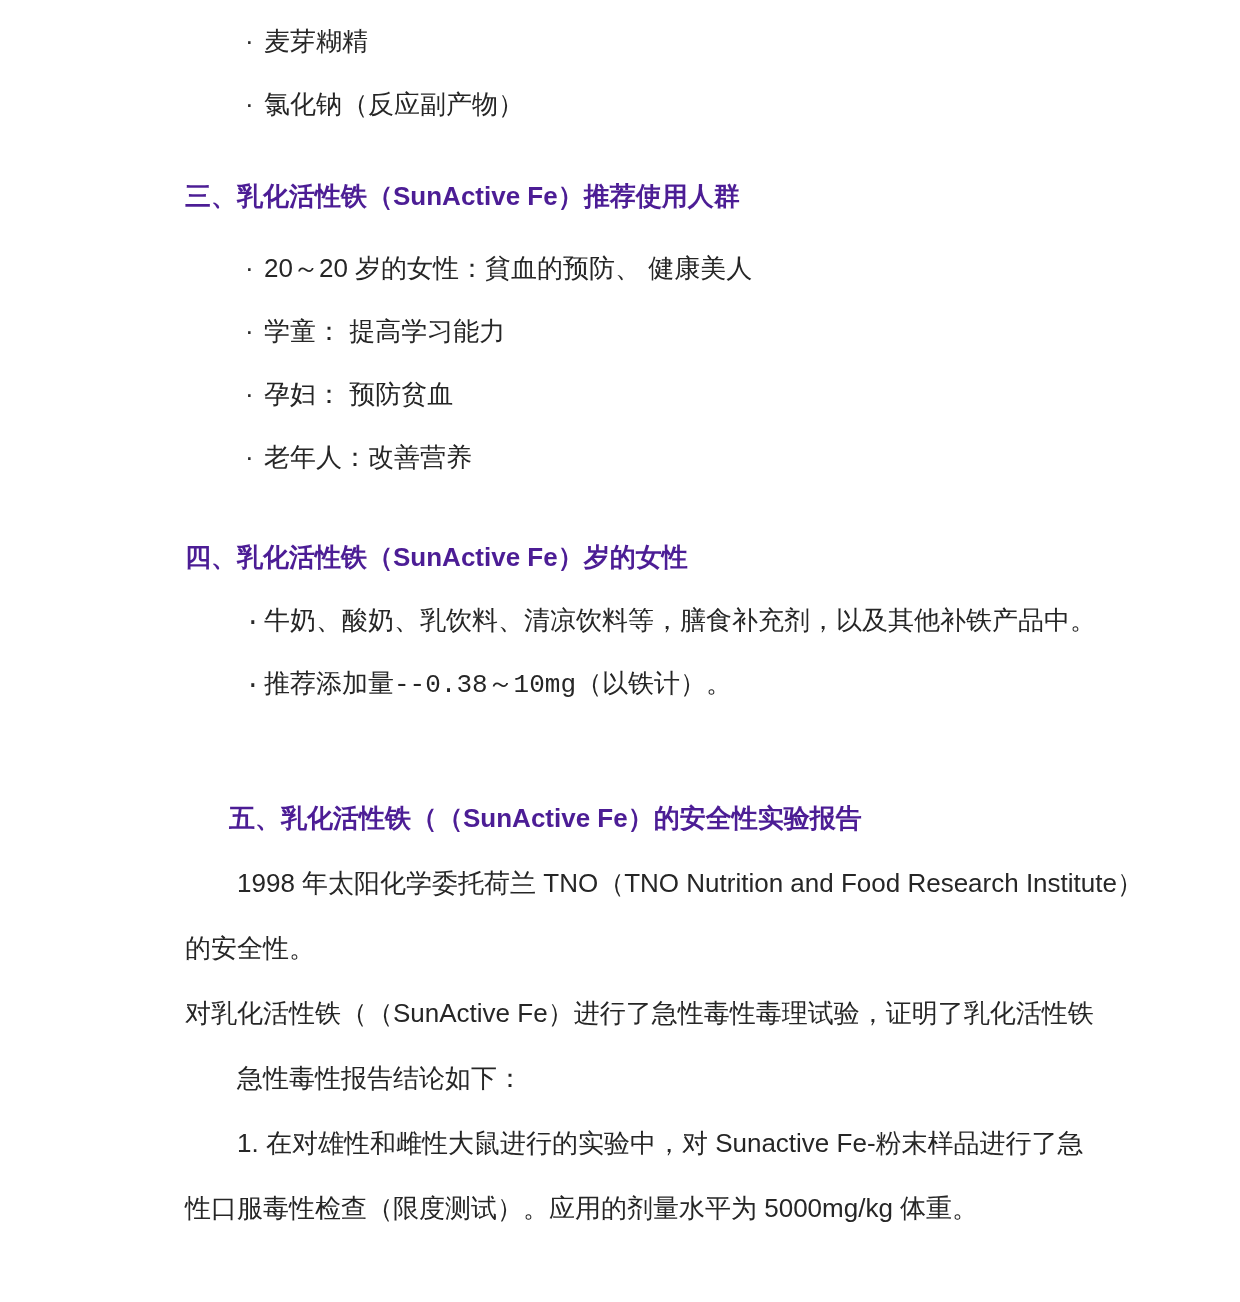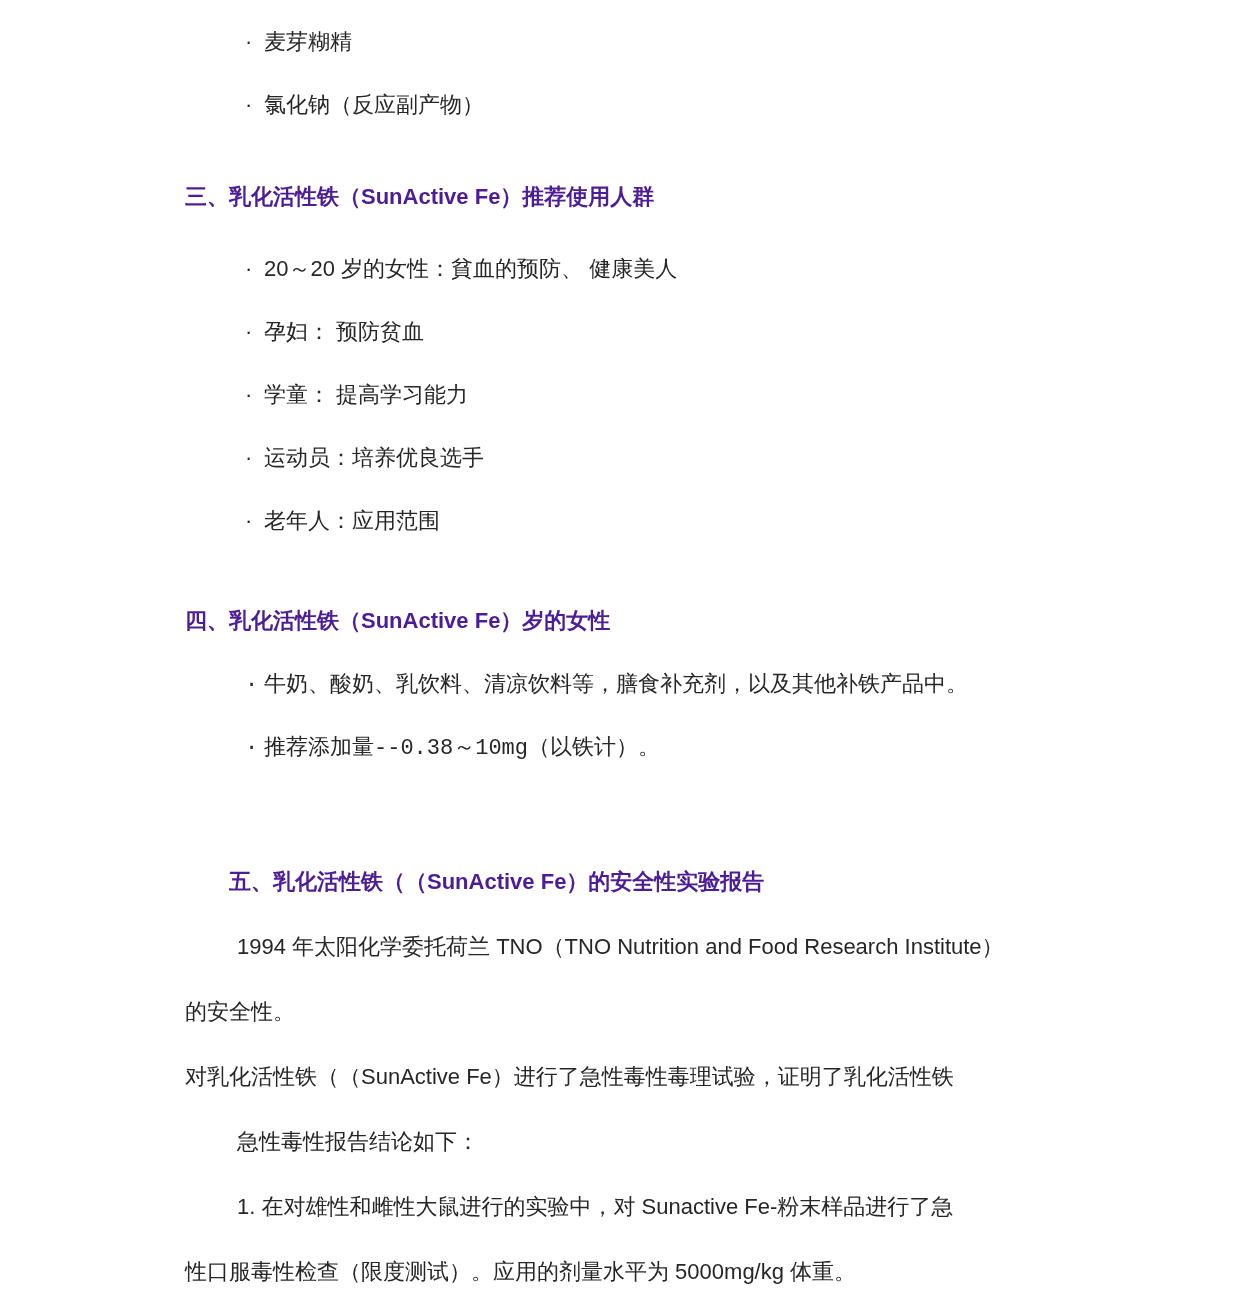--- a/index.html
+++ b/index.html
@@ -4,21 +4,21 @@
 <style>
   html, body { margin: 0; padding: 0; background: #ffffff; }
   .page {
     position: relative;
     width: 1240px;
     height: 1302px;
     box-sizing: border-box;
     background: #ffffff;
     color: #212121;
     font-family: "Liberation Sans", sans-serif;
-    font-size: 22px;
+    font-size: 26px;
     padding: 10px 40px 0 185px;
     overflow: hidden;
   }
   .line {
     height: 63px;
     line-height: 63px;
     white-space: nowrap;
   }
   .s5 .line { height: 65px; line-height: 65px; }
   .heading {
@@ -55,50 +55,47 @@
     </div>
   </div>
 
   <div>
     <div class="line heading h3">三、乳化活性铁（SunActive Fe）推荐使用人群</div>
     <div class="bullets g9">
       <div class="line bullet">
         <span class="dot">·</span><span class="body-text">20～20 岁的女性：貧血的预防、 健康美人</span>
       </div>
       <div class="line bullet">
+        <span class="dot">·</span><span class="body-text">学童： 提高学习能力</span>
+      </div>
+      <div class="line bullet">
         <span class="dot">·</span><span class="body-text">孕妇： 预防贫血</span>
       </div>
       <div class="line bullet">
-        <span class="dot">·</span><span class="body-text">学童： 提高学习能力</span>
-      </div>
-      <div class="line bullet">
-        <span class="dot">·</span><span class="body-text">运动员：培养优良选手</span>
-      </div>
-      <div class="line bullet">
-        <span class="dot">·</span><span class="body-text">老年人：应用范围</span>
+        <span class="dot">·</span><span class="body-text">老年人：改善营养</span>
       </div>
     </div>
   </div>
 
   <div>
     <div class="line heading h4">四、乳化活性铁（SunActive Fe）岁的女性</div>
     <div class="bullets g2">
       <div class="line bullet">
         <span class="dot">·</span><span class="body-text">牛奶、酸奶、乳饮料、清凉饮料等，膳食补充剂，以及其他补铁产品中。</span>
       </div>
       <div class="line bullet">
         <span class="dot">·</span><span class="body-text">推荐添加量--0.38～10mg（以铁计）。</span>
       </div>
     </div>
   </div>
 
   <div class="s5">
     <div class="line heading h5">五、乳化活性铁（（SunActive Fe）的安全性实验报告</div>
     <div>
-      <div class="line body-text indent">1994 年太阳化学委托荷兰 TNO（TNO Nutrition and Food Research Institute）</div>
+      <div class="line body-text indent">1998 年太阳化学委托荷兰 TNO（TNO Nutrition and Food Research Institute）</div>
       <div class="line body-text">的安全性。</div>
       <div class="line body-text">对乳化活性铁（（SunActive Fe）进行了急性毒性毒理试验，证明了乳化活性铁</div>
     </div>
     <div class="line body-text indent">急性毒性报告结论如下：</div>
     <div>
       <div class="line body-text indent">1. 在对雄性和雌性大鼠进行的实验中，对 Sunactive Fe-粉末样品进行了急</div>
       <div class="line body-text">性口服毒性检查（限度测试）。应用的剂量水平为 5000mg/kg 体重。</div>
     </div>
   </div>
 

